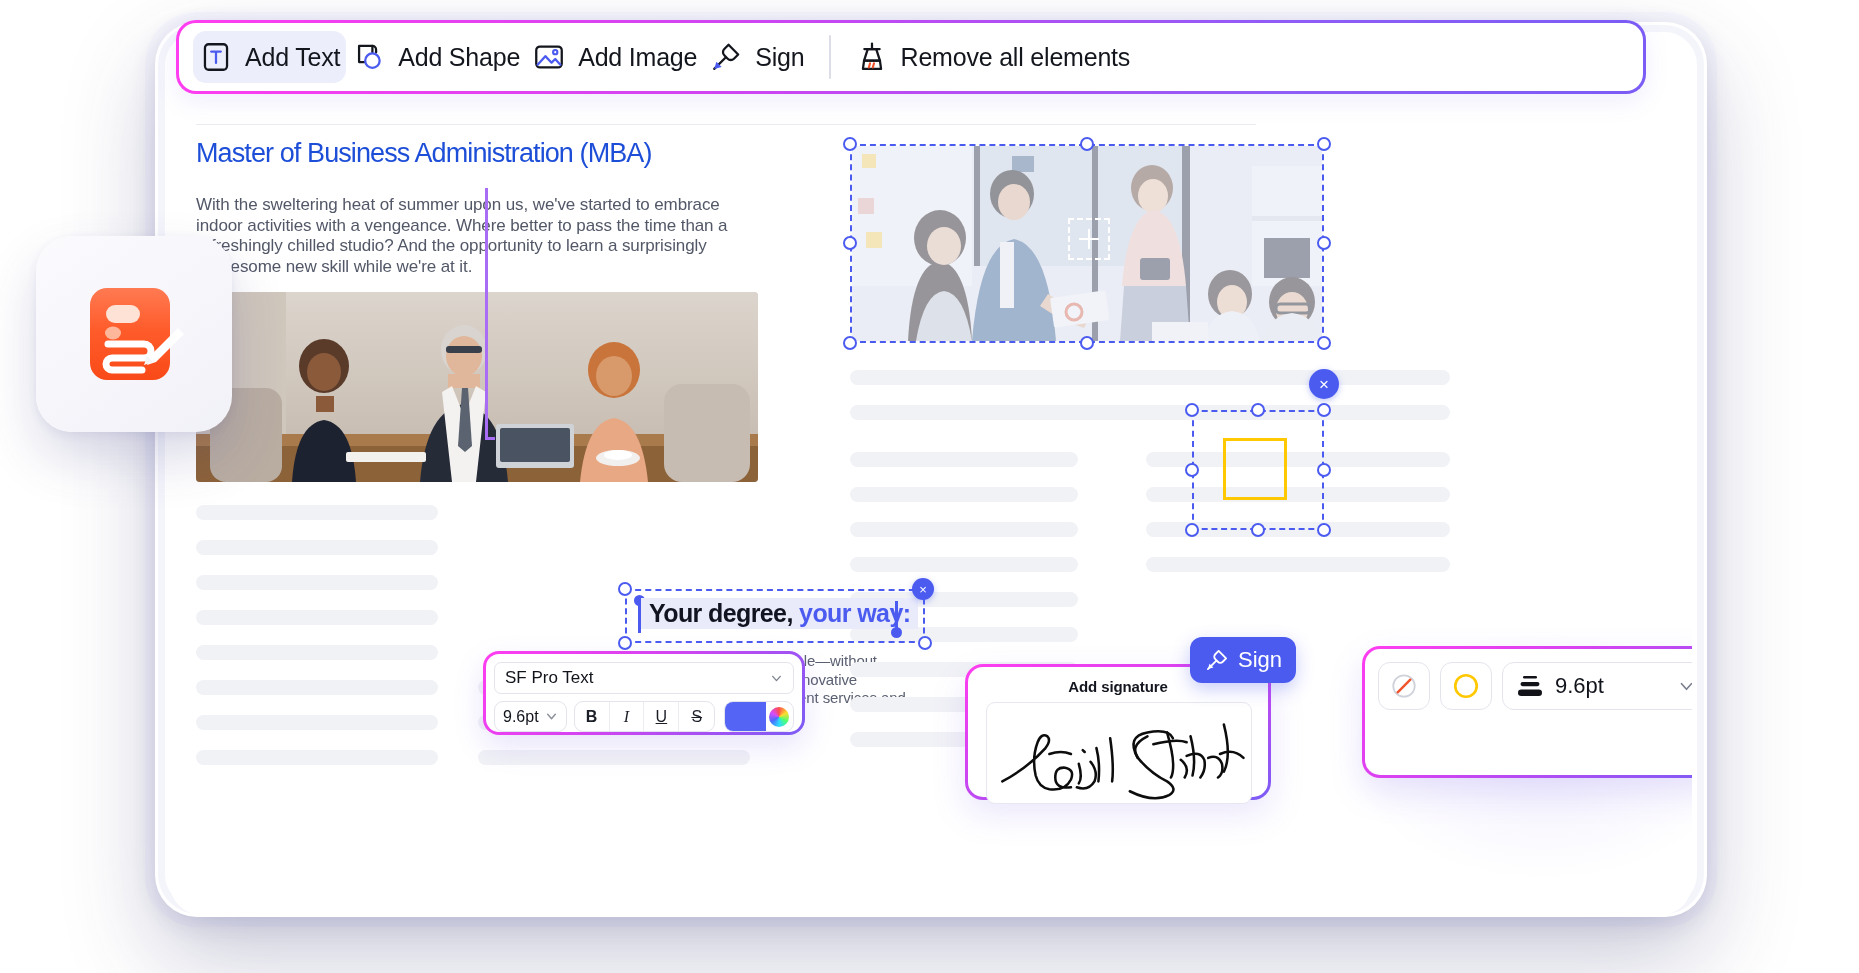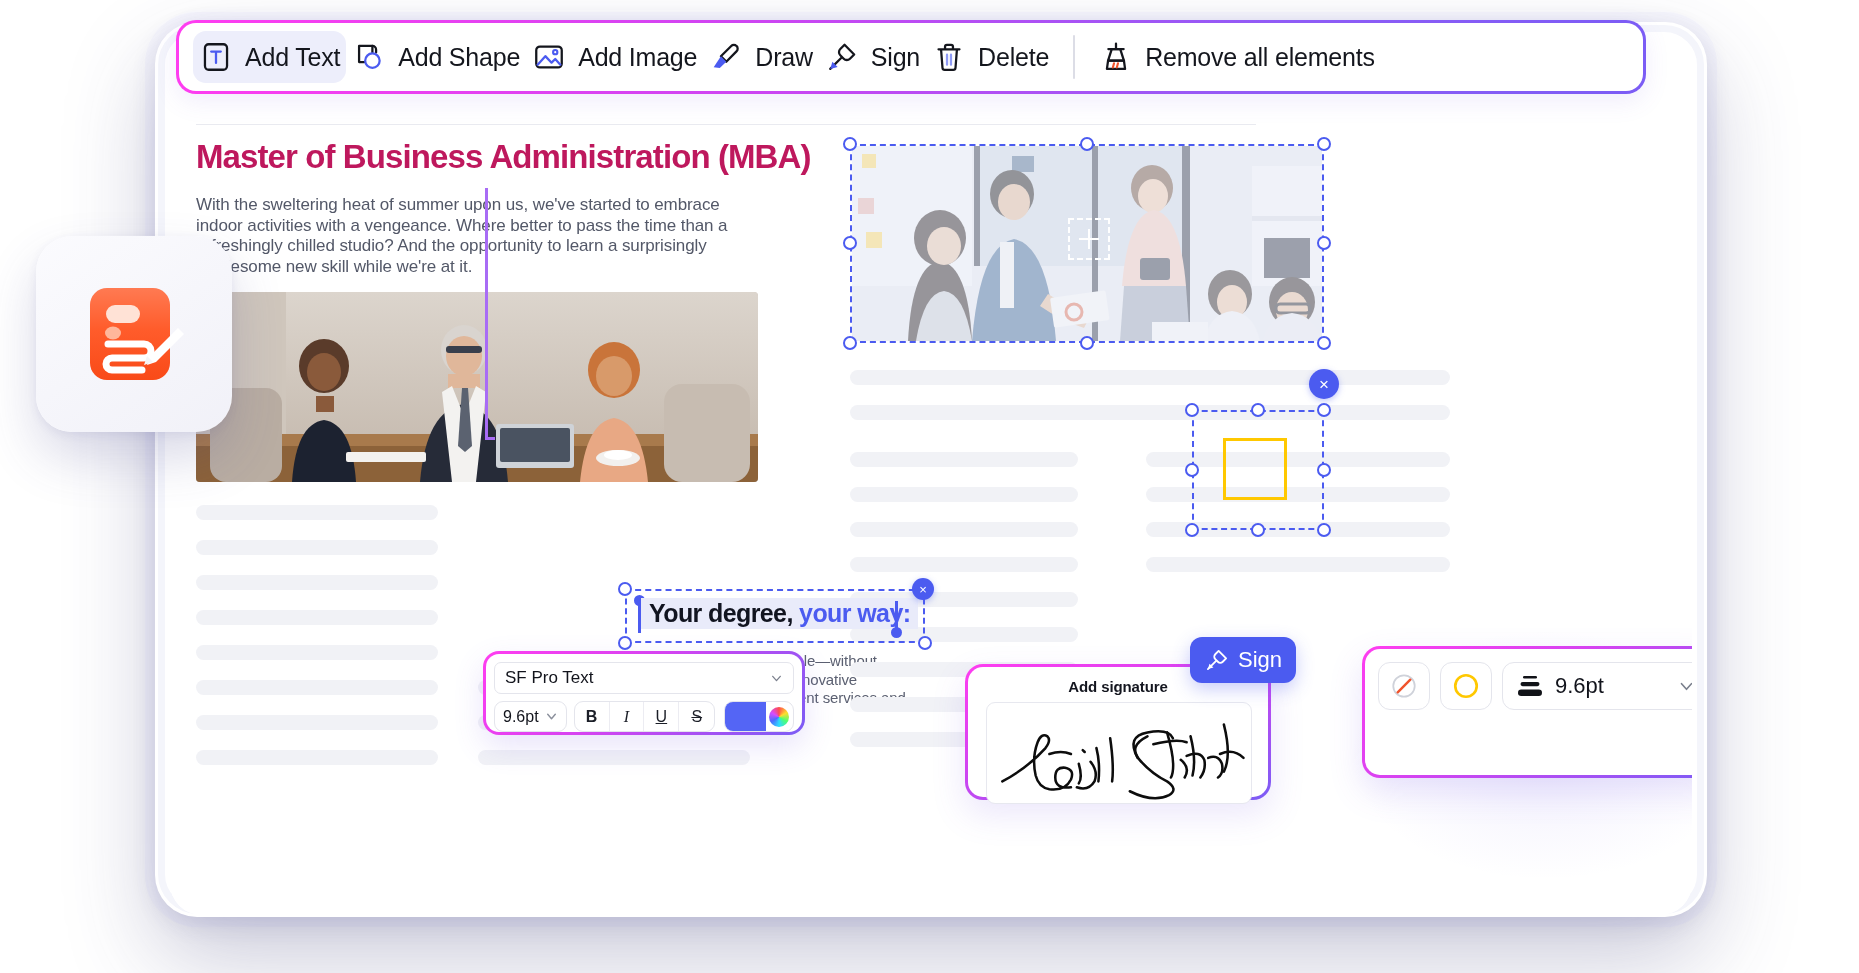--- a/index.html
+++ b/index.html
@@ -74,21 +74,21 @@
   .doc {
     position: absolute; left: 0; top: 0; width: 1522px; height: 815px;
     background: #fff;
   }
   .doc-rule {
     position: absolute; left: 26px; top: 24px; width: 1060px; height: 1px;
     background: #e9eaf0;
   }
   .doc-title {
     position: absolute; left: 26px; top: 38px;
-    font-size: 33px; font-weight: 700; color: #be185d; letter-spacing: -0.9px;
+    font-size: 27px; font-weight: 400; color: #1d4ed8; letter-spacing: -0.9px;
     white-space: nowrap;
   }
   .doc-para {
     position: absolute; left: 26px; top: 95px; width: 570px;
     font-size: 17px; line-height: 20.5px; color: #535868; letter-spacing: -0.1px;
   }
   .doc-photo-left {
     position: absolute; left: 26px; top: 192px; width: 562px; height: 190px;
     border-radius: 4px; overflow: hidden;
     background: linear-gradient(#cfc4bb,#b9aca2);
@@ -591,46 +591,30 @@
 
     <div class="tool">
       <svg class="ticon" viewBox="0 0 24 24" fill="none">
         <rect x="3" y="4.6" width="18" height="14.8" rx="2.6" stroke="#14161d" stroke-width="1.6"></rect>
         <path d="M4 17.4l5.4-6 4.4 4.6 2.6-2.6 3.6 4" stroke="#4b5bf0" stroke-width="1.6" stroke-linejoin="round" stroke-linecap="round"></path>
         <circle cx="16.4" cy="8.6" r="1.5" stroke="#4b5bf0" stroke-width="1.5"></circle>
       </svg>
       <span class="tlabel">Add Image</span>
     </div>
 
-    <div class="tool">
-      <svg class="ticon" viewBox="0 0 24 24" fill="none">
-        <path d="M19.4 4.2a2.6 2.6 0 00-3.7 0l-7.3 7.3 3.8 3.8 7.2-7.3a2.6 2.6 0 000-3.8z" stroke="#14161d" stroke-width="1.6" stroke-linejoin="round"></path>
-        <path d="M8.4 11.5l3.8 3.8-4.6 4.4-4.3-.4z" fill="#4b5bf0"></path>
-      </svg>
-      <span class="tlabel">Draw</span>
-    </div>
 
     <div class="tool">
       <svg class="ticon" viewBox="0 0 24 24" fill="none">
         <path d="M13.8 3.4l6.8 6.8-3 3a3.1 3.1 0 01-4.4 0l-2.4-2.4a3.1 3.1 0 010-4.4z" stroke="#14161d" stroke-width="1.6" stroke-linejoin="round"></path>
         <path d="M11.4 12.7L3.7 20.4" stroke="#14161d" stroke-width="1.6" stroke-linecap="round"></path>
         <path d="M3.7 20.4l1.5-5.1 3.7 3.7z" fill="#4b5bf0"></path>
       </svg>
       <span class="tlabel">Sign</span>
     </div>
 
-    <div class="tool">
-      <svg class="ticon" viewBox="0 0 24 24" fill="none">
-        <path d="M4.6 6.6h14.8" stroke="#14161d" stroke-width="1.6" stroke-linecap="round"></path>
-        <path d="M9.2 6.6V4.8a1.3 1.3 0 011.3-1.3h3a1.3 1.3 0 011.3 1.3v1.8" stroke="#14161d" stroke-width="1.6"></path>
-        <path d="M6.4 6.6l1 13a1.6 1.6 0 001.6 1.5h6a1.6 1.6 0 001.6-1.5l1-13" stroke="#14161d" stroke-width="1.6" stroke-linejoin="round"></path>
-        <path d="M10.6 10.4v7M13.4 10.4v7" stroke="#8f9bf5" stroke-width="1.6" stroke-linecap="round"></path>
-      </svg>
-      <span class="tlabel">Delete</span>
-    </div>
 
     <div class="tool-sep"></div>
 
     <div class="tool">
       <svg class="ticon" viewBox="0 0 24 24" fill="none">
         <path d="M12 2.6v3.6" stroke="#14161d" stroke-width="1.6" stroke-linecap="round"></path>
         <path d="M6.6 6.4h10.8" stroke="#14161d" stroke-width="1.6" stroke-linecap="round"></path>
         <path d="M9 6.4l-2.6 8.2h11.2L15 6.4z" stroke="#14161d" stroke-width="1.6" stroke-linejoin="round"></path>
         <path d="M6.4 14.6h11.2l.8 5.8H5.6z" stroke="#14161d" stroke-width="1.6" stroke-linejoin="round"></path>
         <path d="M10.6 16.4l-.8 3M13.4 16.4l-.8 3" stroke="#f0542d" stroke-width="1.5" stroke-linecap="round"></path>

